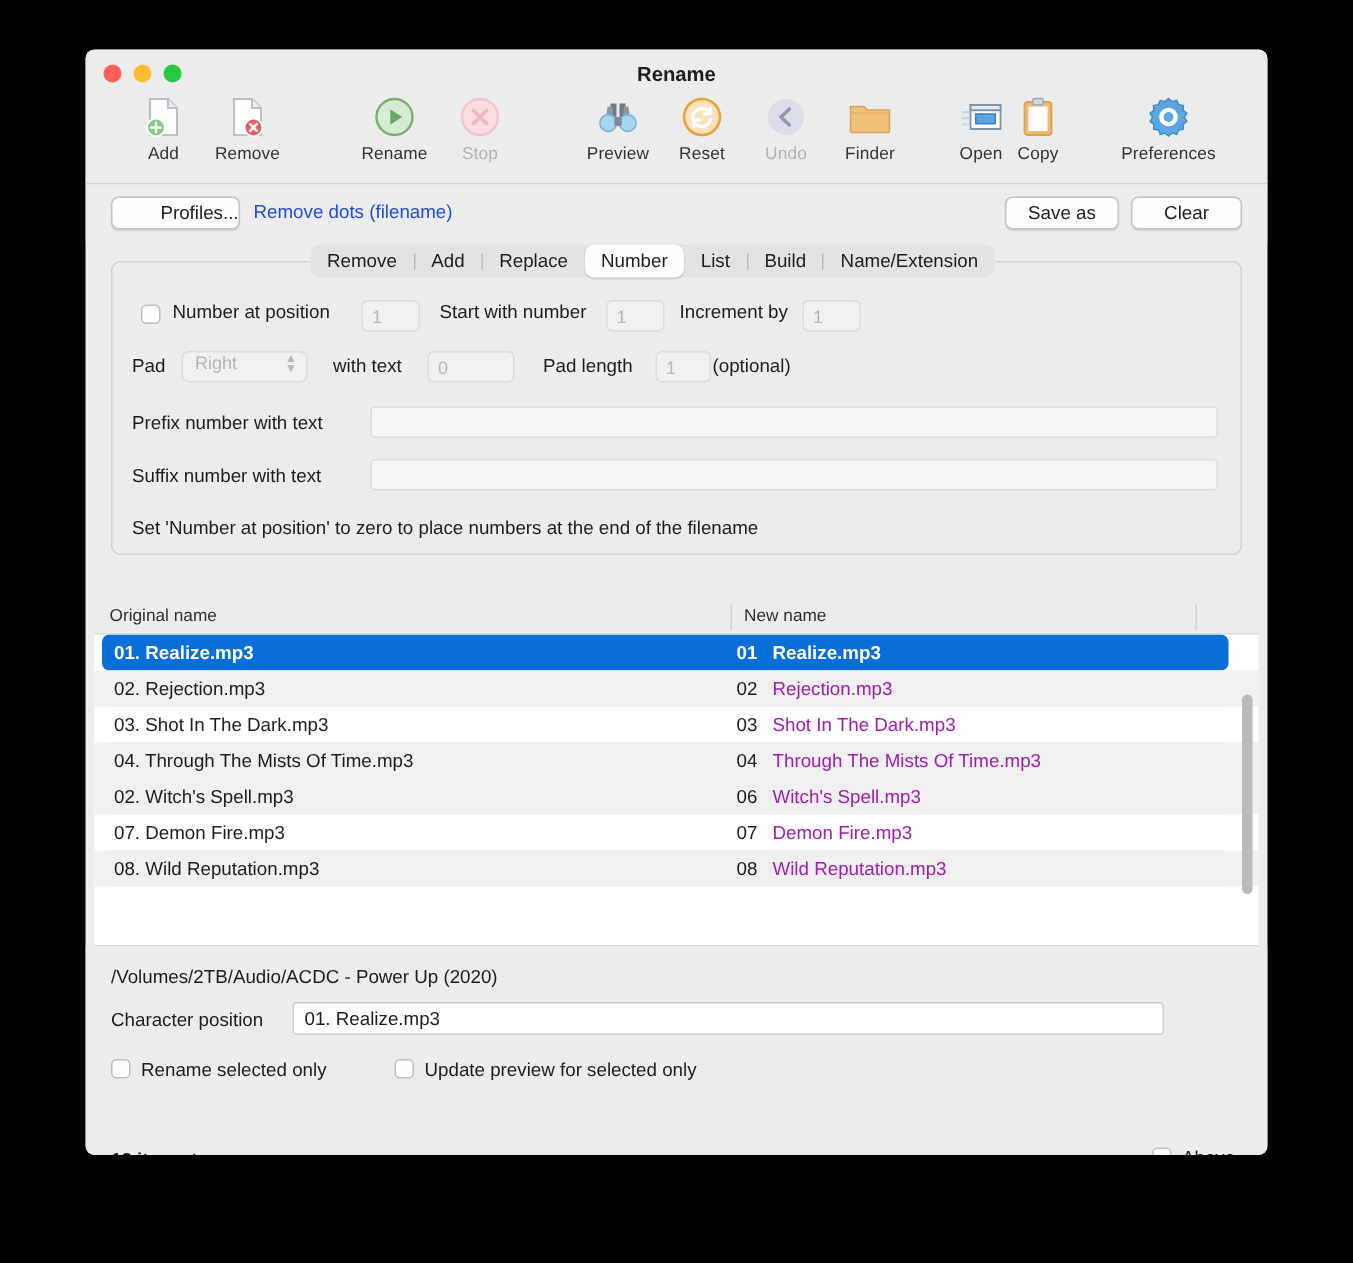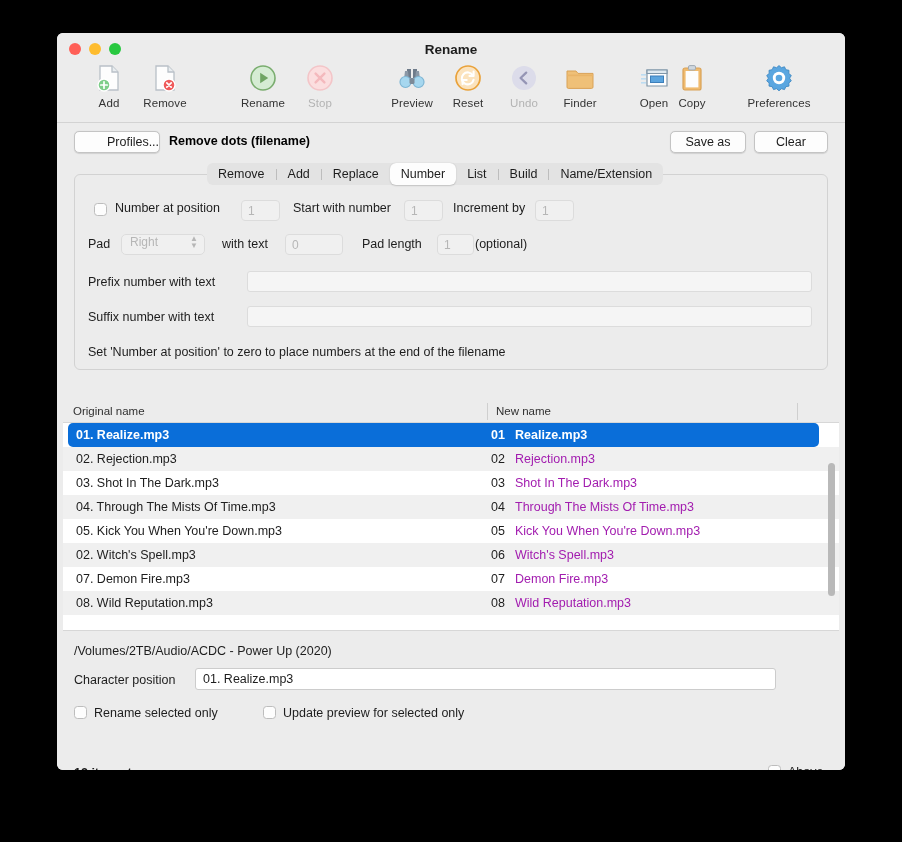--- a/index.html
+++ b/index.html
@@ -93,22 +93,21 @@
     justify-content: center;
     cursor: default;
   }
   #profiles-button { left: 17px; width: 86px; padding-left: 32px; }
   #saveas-button   { left: 613px; width: 76px; }
   #clear-button    { left: 697px; width: 74px; }
   #profile-name {
     position: absolute;
     left: 112px; top: 11px;
     font-size: 12.5px;
-    color: #000000;
-    font-weight: bold;
+    color: #1d4ed8;
   }
 
   
   #tabbar {
     position: absolute;
     left: 150px; top: 130px;
     height: 22px;
     background: #e3e3e3;
     border-radius: 6px;
     display: flex;
@@ -563,25 +562,20 @@
       <div class="cell-new" data-name="cell-new-name">Shot In The Dark.mp3</div>
     </div>
 
     <div class="row alt" data-name="table-row">
       <div class="rowbg" data-name="row-background"></div>
       <div class="cell-orig" data-name="cell-original-name">04. Through The Mists Of Time.mp3</div>
       <div class="cell-num" data-name="cell-new-number">04</div>
       <div class="cell-new" data-name="cell-new-name">Through The Mists Of Time.mp3</div>
     </div>
 
-    <div class="row" data-name="table-row">
-      <div class="cell-orig" data-name="cell-original-name">05. Kick You When You're Down.mp3</div>
-      <div class="cell-num" data-name="cell-new-number">05</div>
-      <div class="cell-new" data-name="cell-new-name">Kick You When You're Down.mp3</div>
-    </div>
 
     <div class="row alt" data-name="table-row">
       <div class="rowbg" data-name="row-background"></div>
       <div class="cell-orig" data-name="cell-original-name">02. Witch's Spell.mp3</div>
       <div class="cell-num" data-name="cell-new-number">06</div>
       <div class="cell-new" data-name="cell-new-name">Witch's Spell.mp3</div>
     </div>
 
     <div class="row" data-name="table-row">
       <div class="cell-orig" data-name="cell-original-name">07. Demon Fire.mp3</div>

